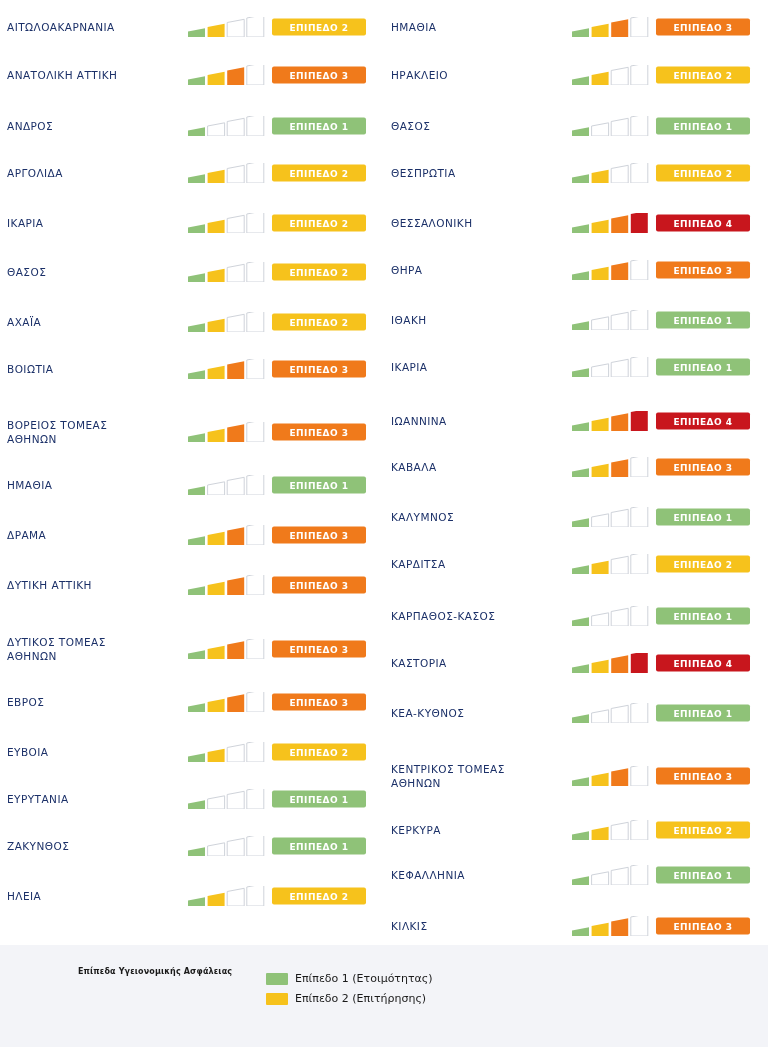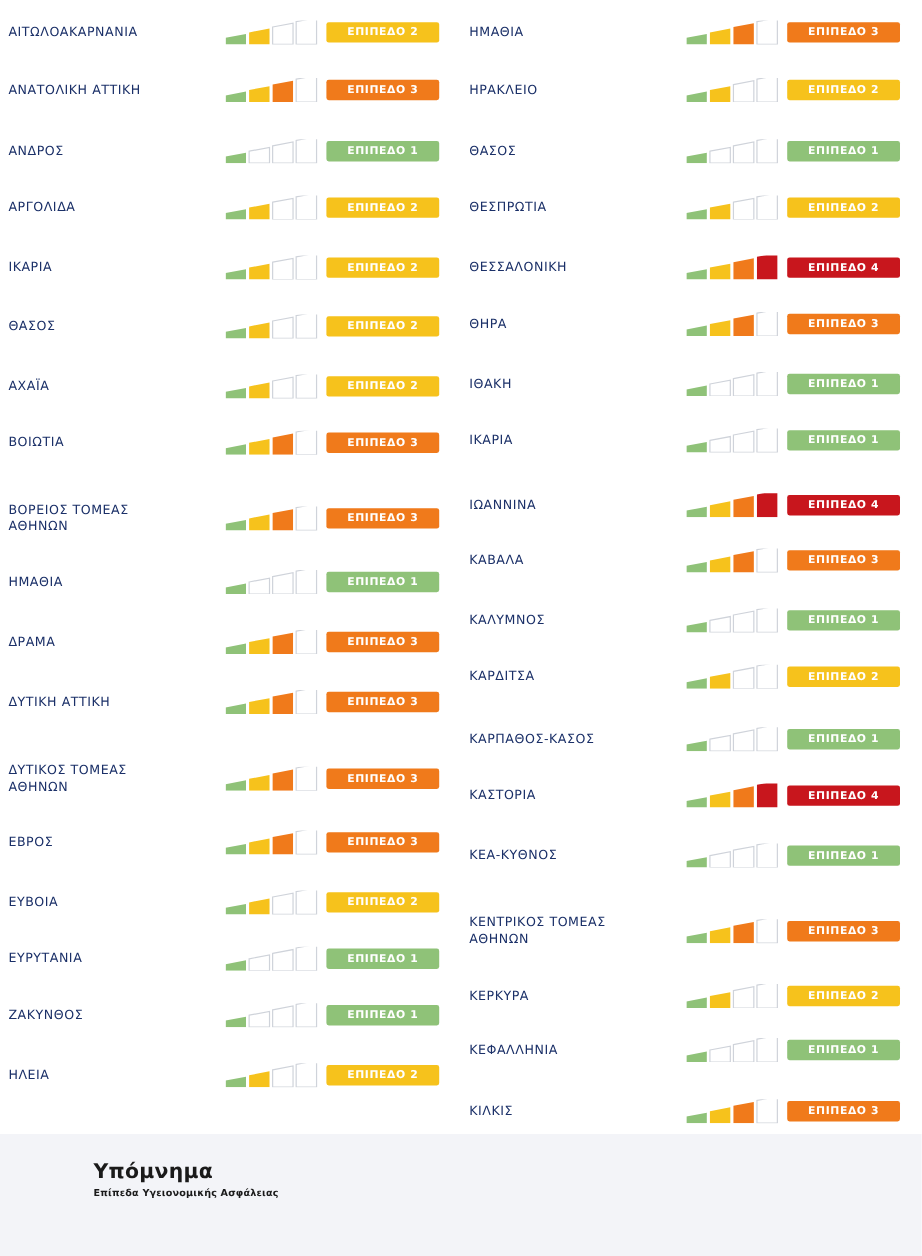--- a/index.html
+++ b/index.html
@@ -511,19 +511,28 @@
           <polygon points="58.800000000000004,1 75.80000000000001,-2.1999999999999993 75.80000000000001,20 58.800000000000004,20" fill="#ffffff" stroke="#cfd3da" stroke-width="1"></polygon>
         </svg>
         <div class="badge" style="background: rgb(240, 122, 27);">ΕΠΙΠΕΔΟ 3</div>
       </div>
     </div>
 </div>
 
 <div class="legend">
   <div class="legend-inner">
     <div class="legend-title-wrap">
-      <p class="legend-title">Υπόμνημα</p>
       <p class="legend-sub">Επίπεδα Υγειονομικής Ασφάλειας</p>
     </div>
     <div class="legend-cols">
+        <div class="legend-col">
+          <div class="legend-item">
+            <span class="swatch" style="background: rgb(143, 194, 120);"></span>
+            <span>Επίπεδο 1 (Ετοιμότητας)</span>
+          </div>
+          <div class="legend-item">
+            <span class="swatch" style="background: rgb(246, 194, 28);"></span>
+            <span>Επίπεδο 2 (Επιτήρησης)</span>
+          </div>
+        </div>
       </div>
   </div>
 </div>
 
 </body></html>

